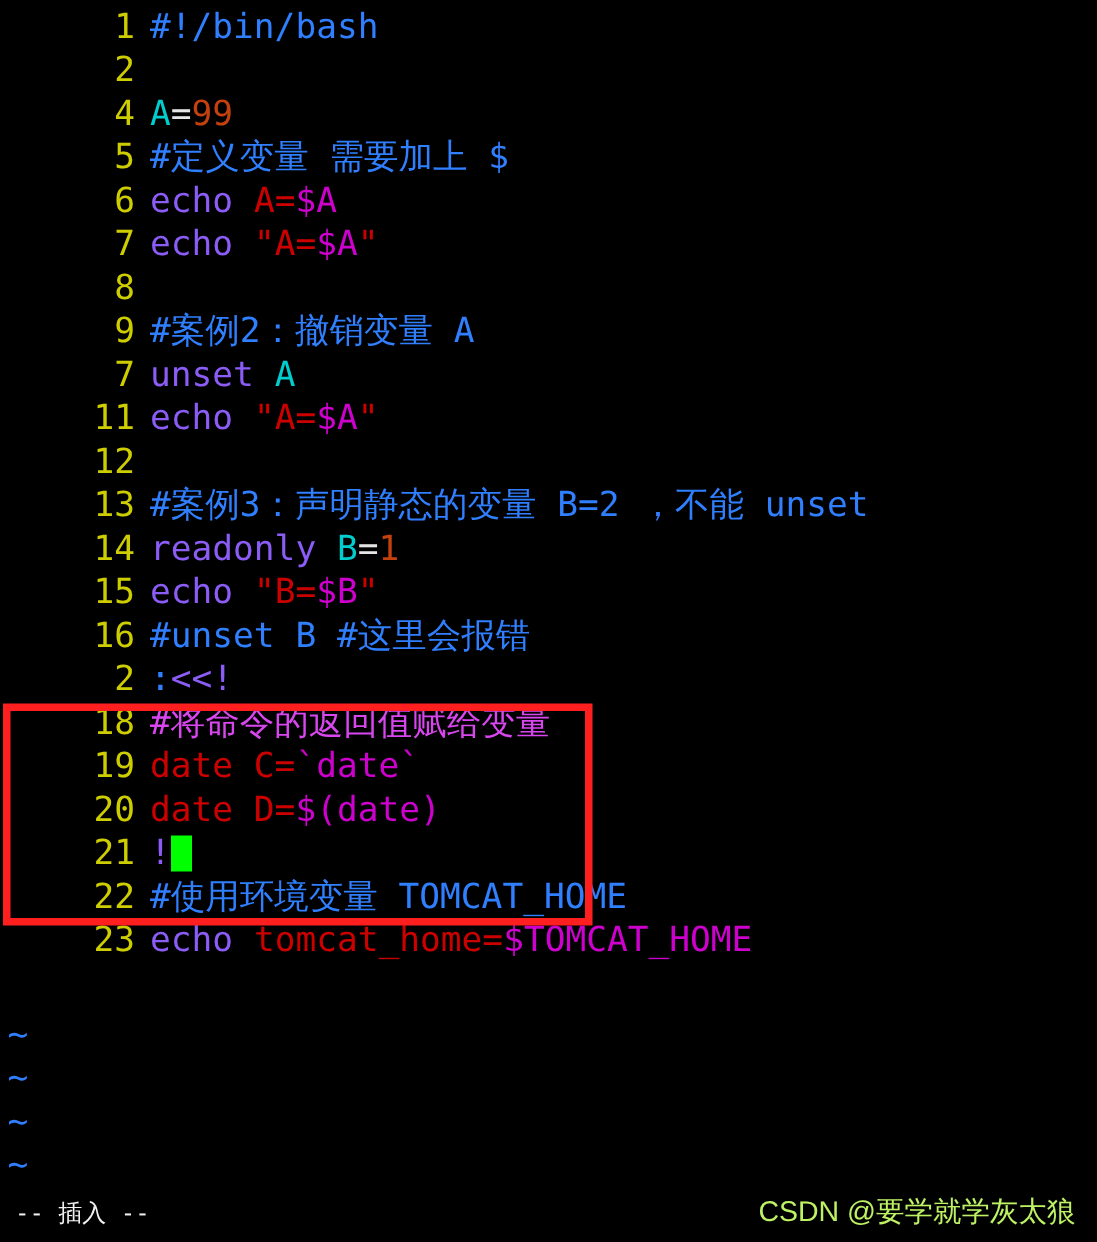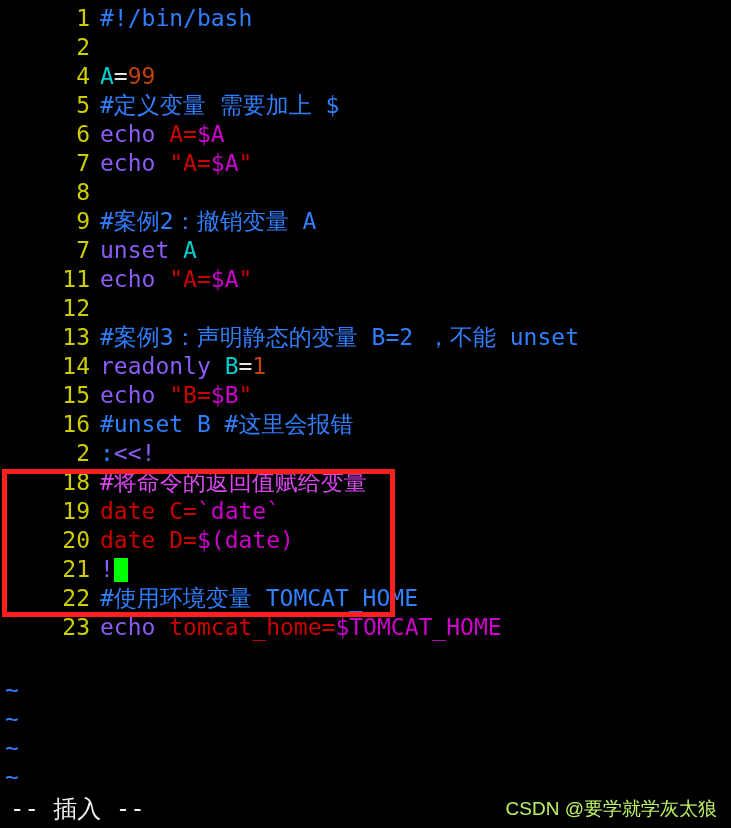--- a/index.html
+++ b/index.html
@@ -109,21 +109,21 @@
     bottom: 4px;
     width: 731px;
     height: 30px;
     line-height: 30px;
   }
   .status-mode {
     position: absolute;
     left: 10px;
     top: 0;
     color: #f2f2f2;
-    font-size: 24px;
+    font-size: 16px;
     font-family: "DejaVu Sans Mono", monospace;
     white-space: pre;
   }
   .watermark {
     position: absolute;
     right: 14px;
     top: 0;
     color: #bef264;
     font-size: 19px;
     font-family: "Liberation Sans", sans-serif;

